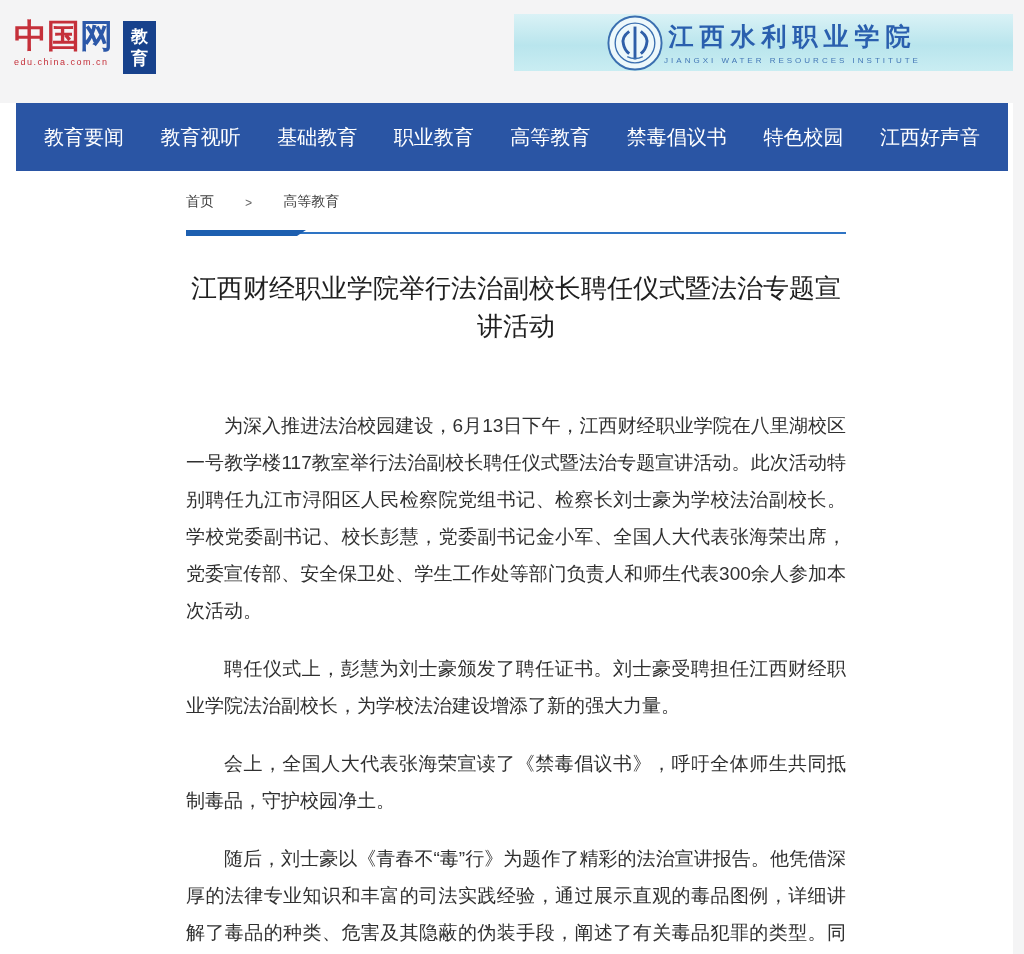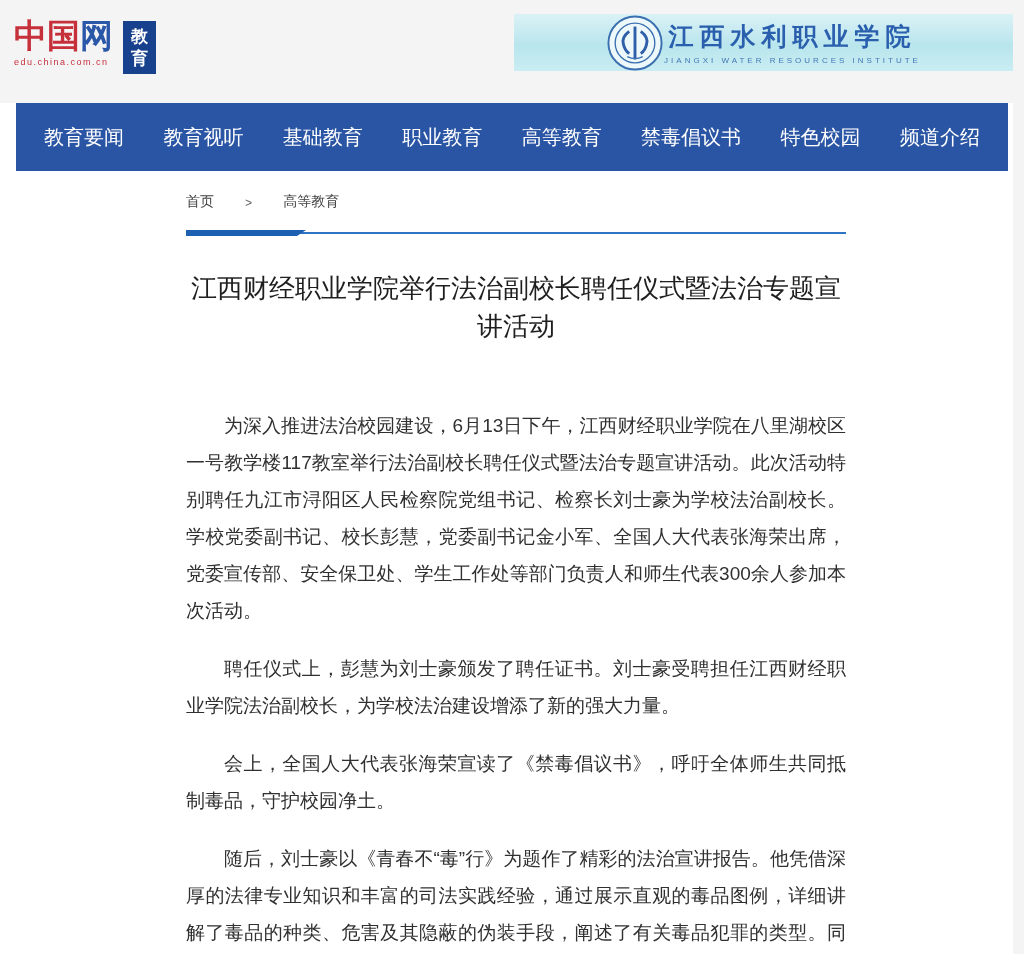--- a/index.html
+++ b/index.html
@@ -166,21 +166,21 @@
 </div>
 
 <div class="nav">
   <a class="nav-item">教育要闻</a>
   <a class="nav-item">教育视听</a>
   <a class="nav-item">基础教育</a>
   <a class="nav-item">职业教育</a>
   <a class="nav-item">高等教育</a>
   <a class="nav-item">禁毒倡议书</a>
   <a class="nav-item">特色校园</a>
-  <a class="nav-item">频道介绍</a>
+  <a class="nav-item">江西好声音</a>
 </div>
 
 <div class="right-gutter"></div>
 
 <div class="article-wrap">
   <div class="article-col">
 
     <div class="breadcrumb">
       <a>首页</a>
       <span class="crumb-sep">&gt;</span>

